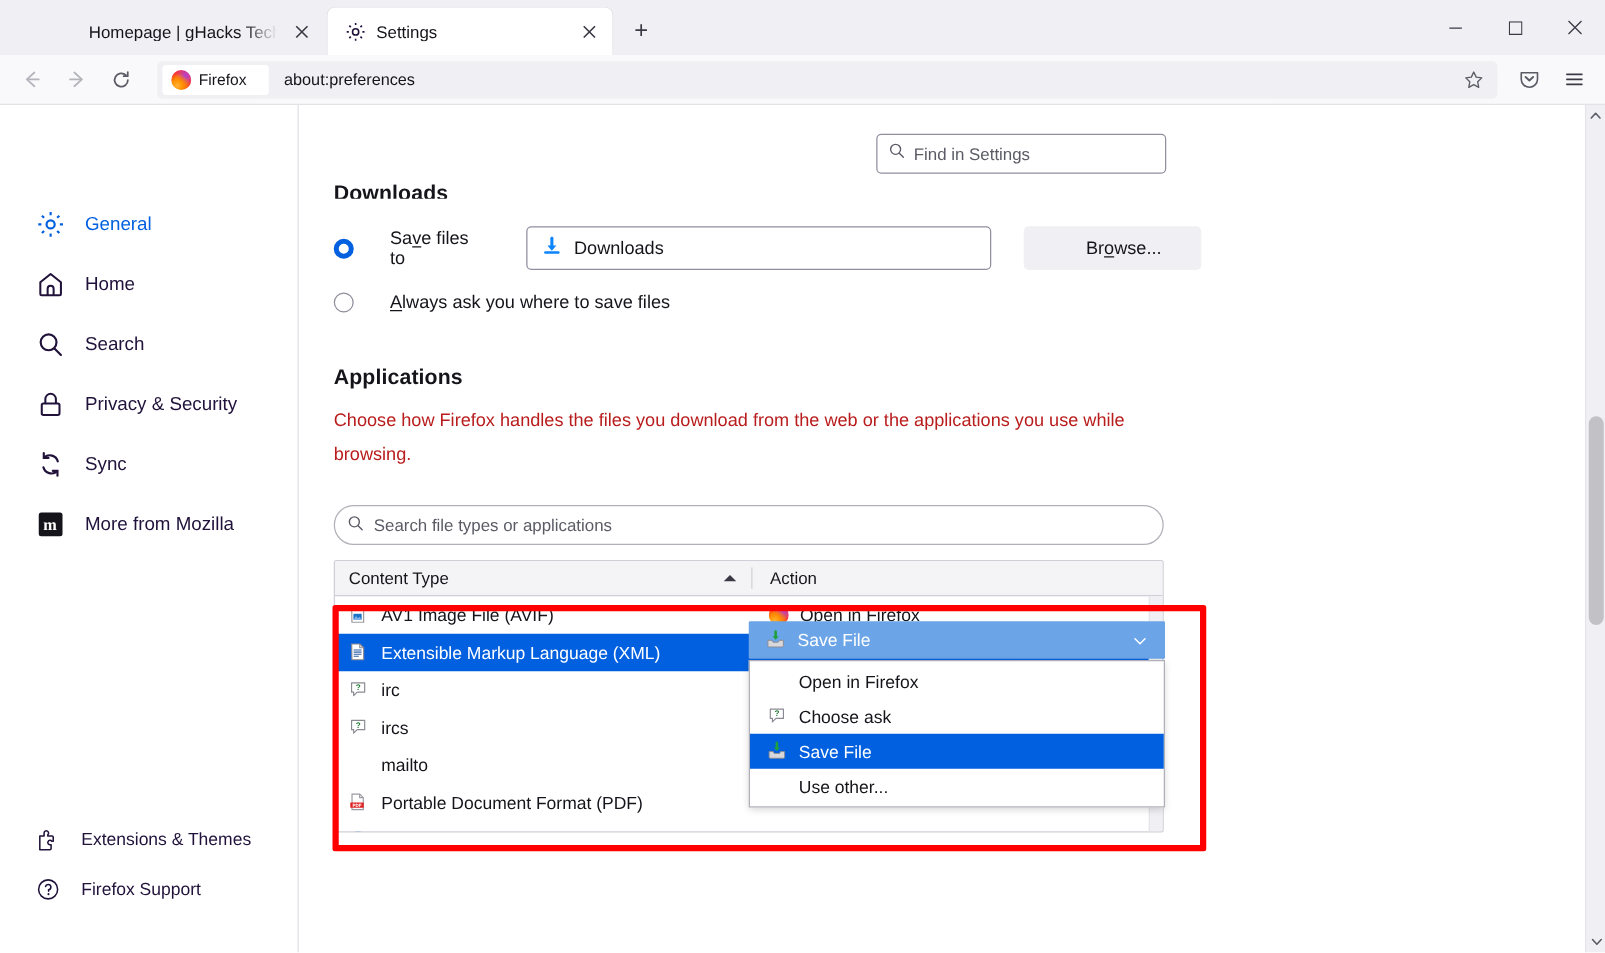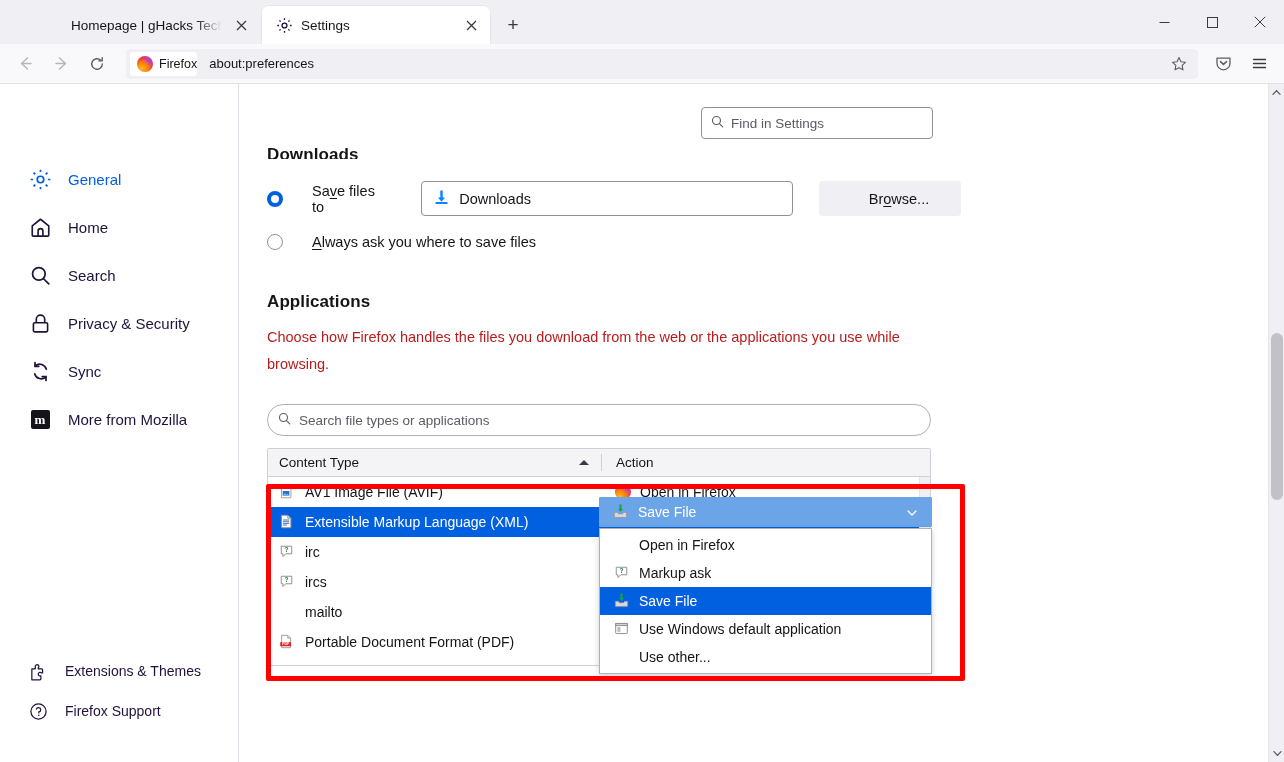--- a/index.html
+++ b/index.html
@@ -69,21 +69,21 @@
     flex: 0 0 34px;
   }
   .navbtn.dim { color: #b4b4bc; }
   .urlbar {
     flex: 1; height: 30px; margin: 0 6px 0 10px; border-radius: 4px;
     background: #f0f0f4; display: flex; align-items: center;
     padding: 0 6px 0 4px; gap: 0;
   }
   .ident-chip {
     height: 24px; background: #ffffff; border-radius: 3px;
-    display: flex; align-items: center; gap: 6px; padding: 0 0 0 7px;
+    display: flex; align-items: center; gap: 6px; padding: 0 18px 0 7px;
     font-size: 12.5px; color: #15141a;
   }
   .urltext {
     flex: 1; font-size: 13px; color: #15141a; padding-left: 12px;
     white-space: nowrap; overflow: hidden;
   }
   .star { width: 26px; height: 26px; display:flex; align-items:center;
           justify-content:center; color:#5b5b66; }
   .toolbar-right { display: flex; align-items: center; gap: 2px; }
 
@@ -652,44 +652,34 @@
           <span>Open in Firefox</span>
         </div>
 
         <div class="ditem">
           <span class="ficon">
             <svg width="15" height="15" viewBox="0 0 16 16">
               <path d="M2.4 2.4 h11.2 v8 H7.2 L4.2 13.4 V10.4 H2.4 z" fill="#fff" stroke="#8a8a93" stroke-width="1" stroke-linejoin="round"></path>
               <text x="8" y="8.6" font-size="7" font-family="Liberation Sans, sans-serif" fill="#1d7a33" text-anchor="middle" font-weight="bold">?</text>
             </svg>
           </span>
-          <span>Markup ask</span>
+          <span>Choose ask</span>
         </div>
 
         <div class="ditem hl">
           <span class="ficon">
             <svg width="15" height="15" viewBox="0 0 16 16">
               <path d="M1.4 8.8 h3.4 l1 1.6 h4.4 l1-1.6 h3.4 V13.6 a0.9 0.9 0 0 1-0.9 0.9 H2.3 a0.9 0.9 0 0 1-0.9-0.9 z" fill="#d8d8dc" stroke="#8a8a93" stroke-width="0.8"></path>
               <path d="M8 1.4 V6.4" stroke="#1ea03c" stroke-width="2.2" stroke-linecap="round"></path>
               <path d="M5.4 5.4 L8 8.4 L10.6 5.4 Z" fill="#1ea03c"></path>
             </svg>
           </span>
           <span>Save File</span>
         </div>
 
-        <div class="ditem">
-          <span class="ficon">
-            <svg width="15" height="15" viewBox="0 0 16 16">
-              <rect x="1.8" y="2.6" width="12.4" height="10.8" rx="0.8" fill="#fdfdfd" stroke="#8a8a93" stroke-width="1"></rect>
-              <rect x="1.8" y="2.6" width="12.4" height="2.3" fill="#cfd3d8" stroke="#8a8a93" stroke-width="1"></rect>
-              <rect x="3.6" y="6.4" width="3.2" height="5.2" fill="#b7bec6"></rect>
-            </svg>
-          </span>
-          <span>Use Windows default application</span>
-        </div>
 
         <div class="ditem">
           <span class="ficon"></span>
           <span>Use other...</span>
         </div>
       </div>
 
     </div>
   </div>
 

